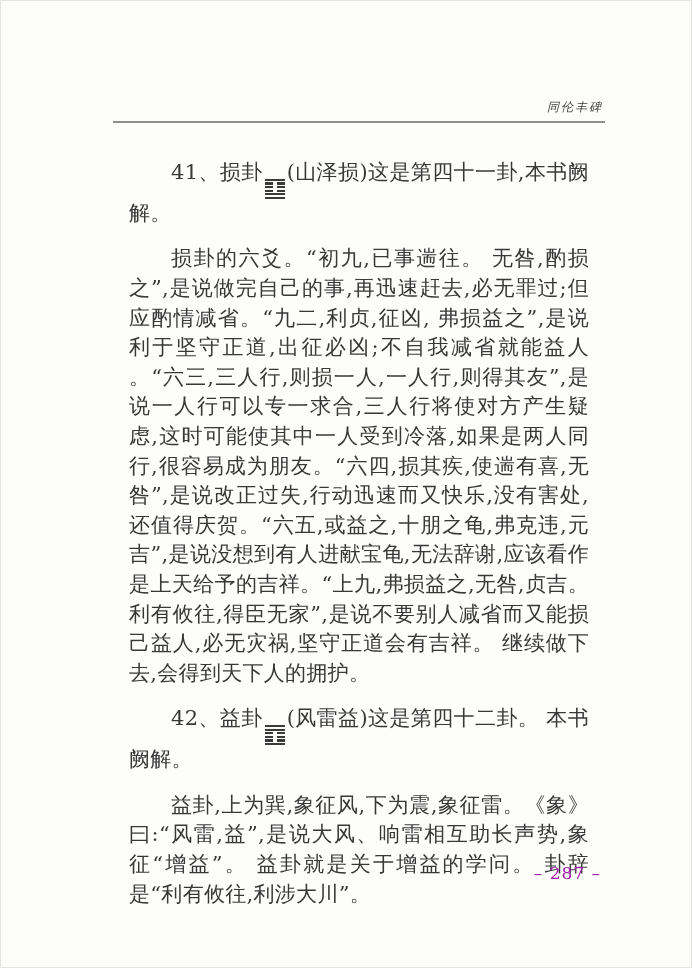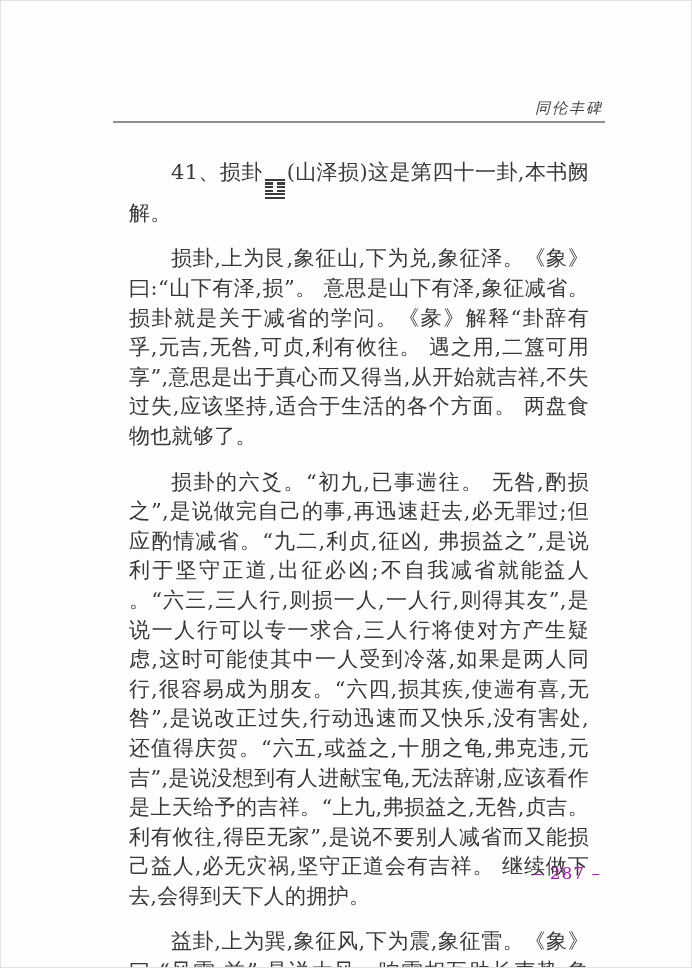--- a/index.html
+++ b/index.html
@@ -14,21 +14,21 @@
     background: #fdfdfc;
     box-sizing: border-box;
     border: 1px solid #e3e3e1;
     overflow: hidden;
     font-family: "DejaVu Serif", "Liberation Serif", serif;
   }
   .running-header {
     position: absolute;
     top: 98px;
     right: 88px;
-    font-size: 15px;
+    font-size: 12px;
     font-style: italic;
     letter-spacing: 2px;
     color: #3f3f3f;
   }
   .header-rule {
     position: absolute;
     top: 120px;
     left: 112px;
     width: 492px;
     height: 2px;
@@ -94,24 +94,31 @@
 
     <p><span>41、损卦</span><span class="hexagram">
           <i class="hx-row yang"></i>
           <i class="hx-row yin"></i>
           <i class="hx-row yin"></i>
           <i class="hx-row yin"></i>
           <i class="hx-row yang"></i>
           <i class="hx-row yang"></i>
         </span><span>(山泽损)这是第四十一卦,本书阙解。</span></p>
 
-    <p>损卦,上为艮,象征山,下为兑,象征泽。《象》曰:“山下有泽,损”。 意思是山下有泽,象征减省。 损卦就是关于减省的学问。《彖》解释“卦辞有孚,元吉,无咎,可贞,利有攸往。 遇之用,二簋可用享”,意思是出于真心而又得当,从开始就吉祥,不失过失,应该坚持,适合于生活的各个方面。 两盘食物也就够了。</p>
 
     <p>损卦的六爻。“初九,已事遄往。 无咎,酌损之”,是说做完自己的事,再迅速赶去,必无罪过;但应酌情减省。“九二,利贞,征凶, 弗损益之”,是说利于坚守正道,出征必凶;不自我减省就能益人 。“六三,三人行,则损一人,一人行,则得其友”,是说一人行可以专一求合,三人行将使对方产生疑虑,这时可能使其中一人受到冷落,如果是两人同行,很容易成为朋友。“六四,损其疾,使遄有喜,无咎”,是说改正过失,行动迅速而又快乐,没有害处,还值得庆贺。“六五,或益之,十朋之龟,弗克违,元吉”,是说没想到有人进献宝龟,无法辞谢,应该看作是上天给予的吉祥。“上九,弗损益之,无咎,贞吉。 利有攸往,得臣无家”,是说不要别人减省而又能损己益人,必无灾祸,坚守正道会有吉祥。 继续做下去,会得到天下人的拥护。</p>
 
+    <p><span>42、益卦</span><span class="hexagram">
+          <i class="hx-row yang"></i>
+          <i class="hx-row yang"></i>
+          <i class="hx-row yin"></i>
+          <i class="hx-row yin"></i>
+          <i class="hx-row yin"></i>
+          <i class="hx-row yang"></i>
+        </span><span>(风雷益)这是第四十二卦。 本书阙解。</span></p>
 
     <p>益卦,上为巽,象征风,下为震,象征雷。《象》曰:“风雷,益”,是说大风、响雷相互助长声势,象征“增益”。 益卦就是关于增益的学问。 卦辞是“利有攸往,利涉大川”。</p>
 
   </div>
 
   <div class="page-number">– 287 –</div>
 
 </div>
 
 </body></html>

